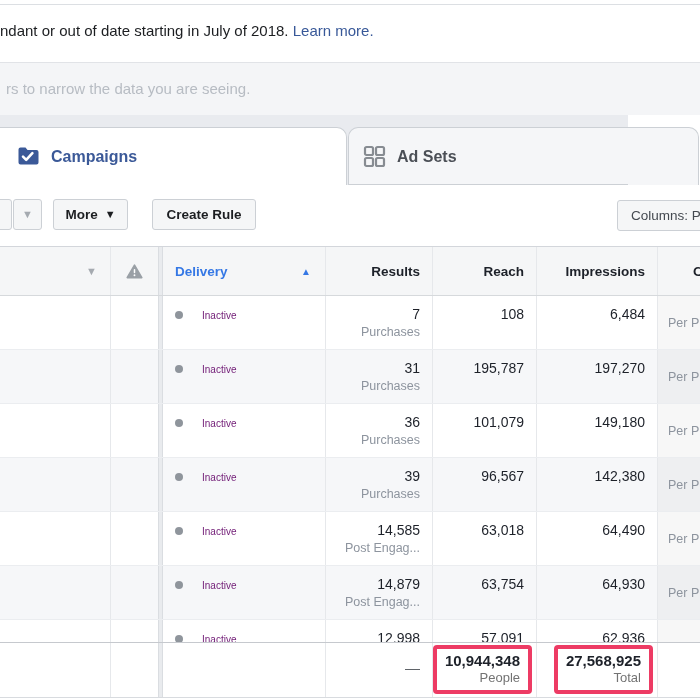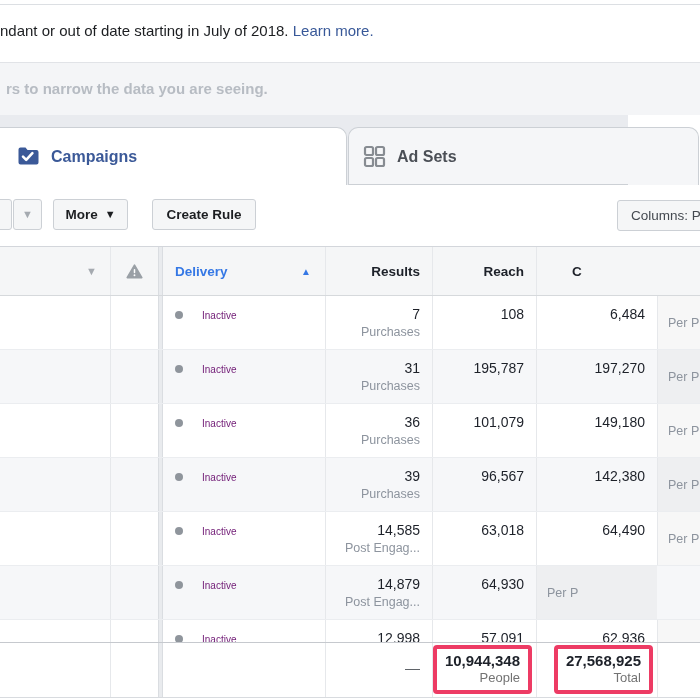--- a/index.html
+++ b/index.html
@@ -7,21 +7,21 @@
   body { font-family:"Liberation Sans","DejaVu Sans",sans-serif; color:#1d2129; }
   .page { position:relative; width:700px; height:700px; background:#fff; overflow:hidden; }
 
   
   .top-hairline { position:absolute; top:4px; left:0; width:700px; height:1px; background:#dcdfe3; }
   .banner-text { position:absolute; top:22px; left:0; font-size:15px; color:#1c1e21; white-space:nowrap; }
   .banner-link { color:#385898; cursor:pointer; }
 
   
   .filter-bar { position:absolute; top:62px; left:0; width:700px; height:53px;
-    background:#f4f5f7; border-top:1px solid #e1e3e7;font-weight:bold; }
+    background:#f4f5f7; border-top:1px solid #e1e3e7; }
   .filter-placeholder { position:absolute; top:17px; left:6px; font-size:15px; color:#b7bcc3; white-space:nowrap; }
 
   
   .tab-strip { position:absolute; top:115px; left:0; width:628px; height:70px; background:#e9ebef; }
   .strip-bottom-line { position:absolute; left:348px; right:0; bottom:0; height:1px; background:#ccd0d5; }
   .tab { position:absolute; bottom:0; height:58px; display:flex; align-items:center; cursor:pointer; }
   .tab-campaigns { left:-20px; width:367px; background:#fff; border:1px solid #ccd0d5; border-bottom:none;
     border-left:none; border-radius:0 10px 0 0; padding-left:35px; }
   .tab-adsets { left:348px; width:351px; background:#f5f6f8; border:1px solid #ccd0d5; border-bottom:none;
     border-radius:10px 10px 0 0; padding-left:14px; }
@@ -154,20 +154,21 @@
           </svg>
         </span>
       </div>
       <div class="c-div"></div>
       <div class="h-del c-del-h">
         <span>Delivery</span>
         <span class="sort-caret">▲</span>
       </div>
       <div class="h-num c-res">Results</div>
       <div class="h-num c-reach">Reach</div>
+      <div class="h-num c-imp">Impressions</div>
       <div class="h-cost c-cost">C</div>
     </div>
 
     <div class="tbody">
         <div class="cols row">
     <div class="cell c-name"></div>
     <div class="cell c-warn"></div>
     <div class="c-div"></div>
     <div class="cell c-del">
       <span class="dot"></span><span class="del-label">Inactive</span>
@@ -273,20 +274,23 @@
         <div class="cols row alt">
     <div class="cell c-name"></div>
     <div class="cell c-warn"></div>
     <div class="c-div"></div>
     <div class="cell c-del">
       <span class="dot"></span><span class="del-label">Inactive</span>
     </div>
     <div class="cell c-res num">
       <span>14,879</span>
       <span class="sub">Post Engag...</span>
+    </div>
+    <div class="cell c-reach num">
+      <span>63,754</span>
     </div>
     <div class="cell c-imp num">
       <span>64,930</span>
     </div>
     <div class="cell c-cost">
       <span class="cost-sub">Per P</span>
     </div>
   </div>
         <div class="cols row">
     <div class="cell c-name"></div>

